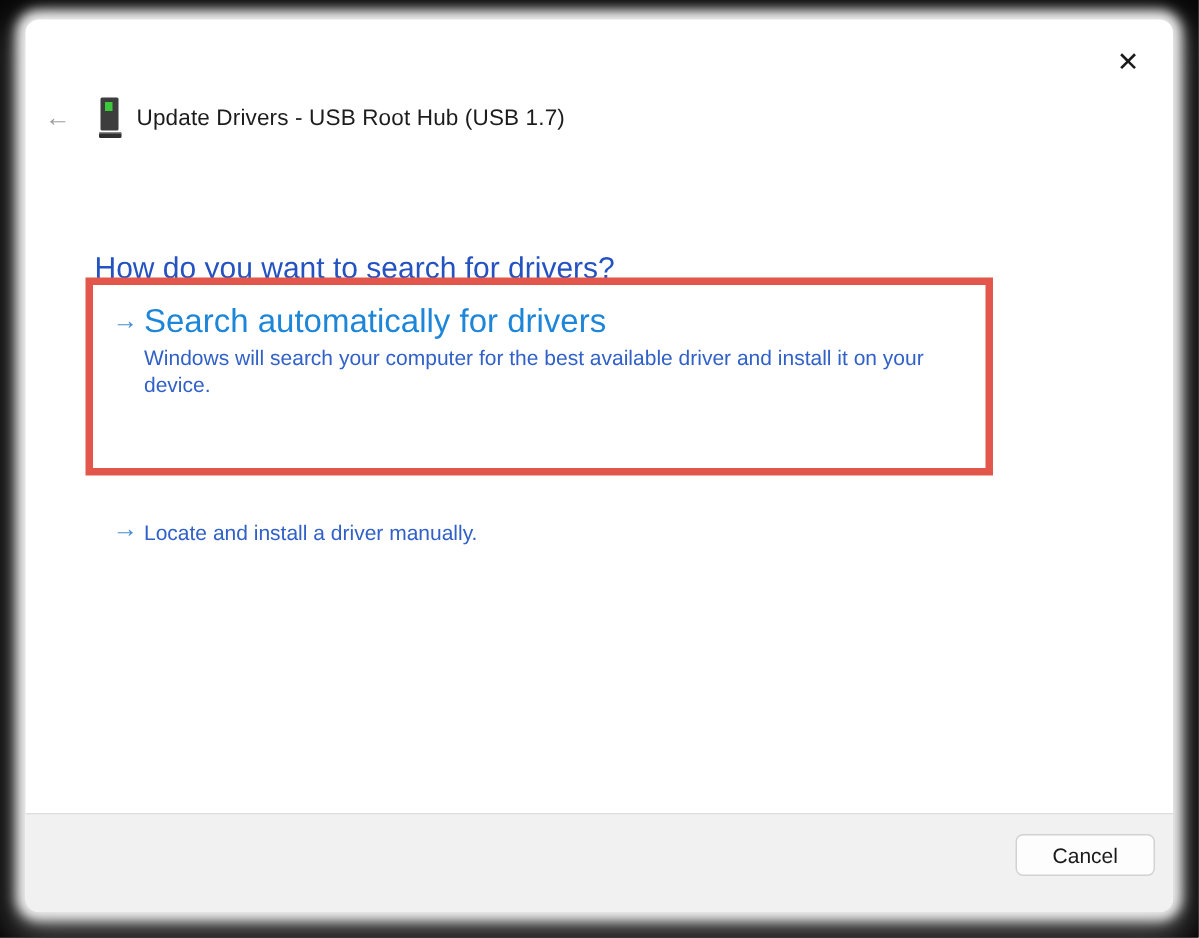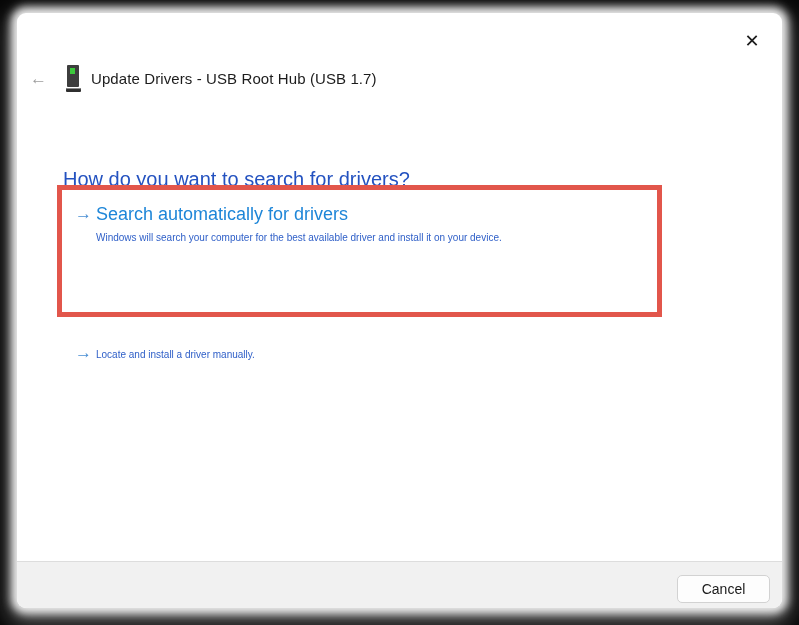--- a/index.html
+++ b/index.html
@@ -32,28 +32,28 @@
     font-size:20px;color:#2452c0;font-weight:400;margin-top:45px;
   }
 
   
   .highlight-box{
     position:absolute;left:40px;top:172px;width:605px;height:132px;
     border:5px solid #e2564b;
   }
   .option{display:flex;align-items:flex-start;}
   .option .arrow{color:#4a8fd4;font-size:17px;width:21px;flex:0 0 21px;padding-top:2px;line-height:1;}
-  .option .opt-title{font-size:18px;color:#1e86d8;font-weight:400;line-height:22px;}
-  .option .opt-desc{font-size:10px;color:#3060c8;line-height:18px;margin-top:4px;max-width:552px;}
+  .option .opt-title{font-size:22px;color:#1e86d8;font-weight:400;line-height:22px;}
+  .option .opt-desc{font-size:14px;color:#3060c8;line-height:18px;margin-top:4px;max-width:552px;}
   .option-1{position:absolute;left:13px;top:13px;width:575px;}
   .option-2{position:absolute;left:58px;top:329px;width:580px;}
 
   
   .footer{
-    position:absolute;left:0;bottom:0;width:100%;height:47px;
+    position:absolute;left:0;bottom:0;width:100%;height:66px;
     background:#f1f1f1;border-top:1px solid #dddddd;
     border-radius:0 0 9px 9px;
     padding-left:40px;
   }
   .cancel-btn{
     position:absolute;right:12px;top:13px;width:93px;height:28px;
     background:#fdfdfd;border:1px solid #d2d2d2;border-radius:5px;
     font-size:14px;color:#1a1a1a;display:flex;align-items:center;justify-content:center;
     cursor:default;
   }

